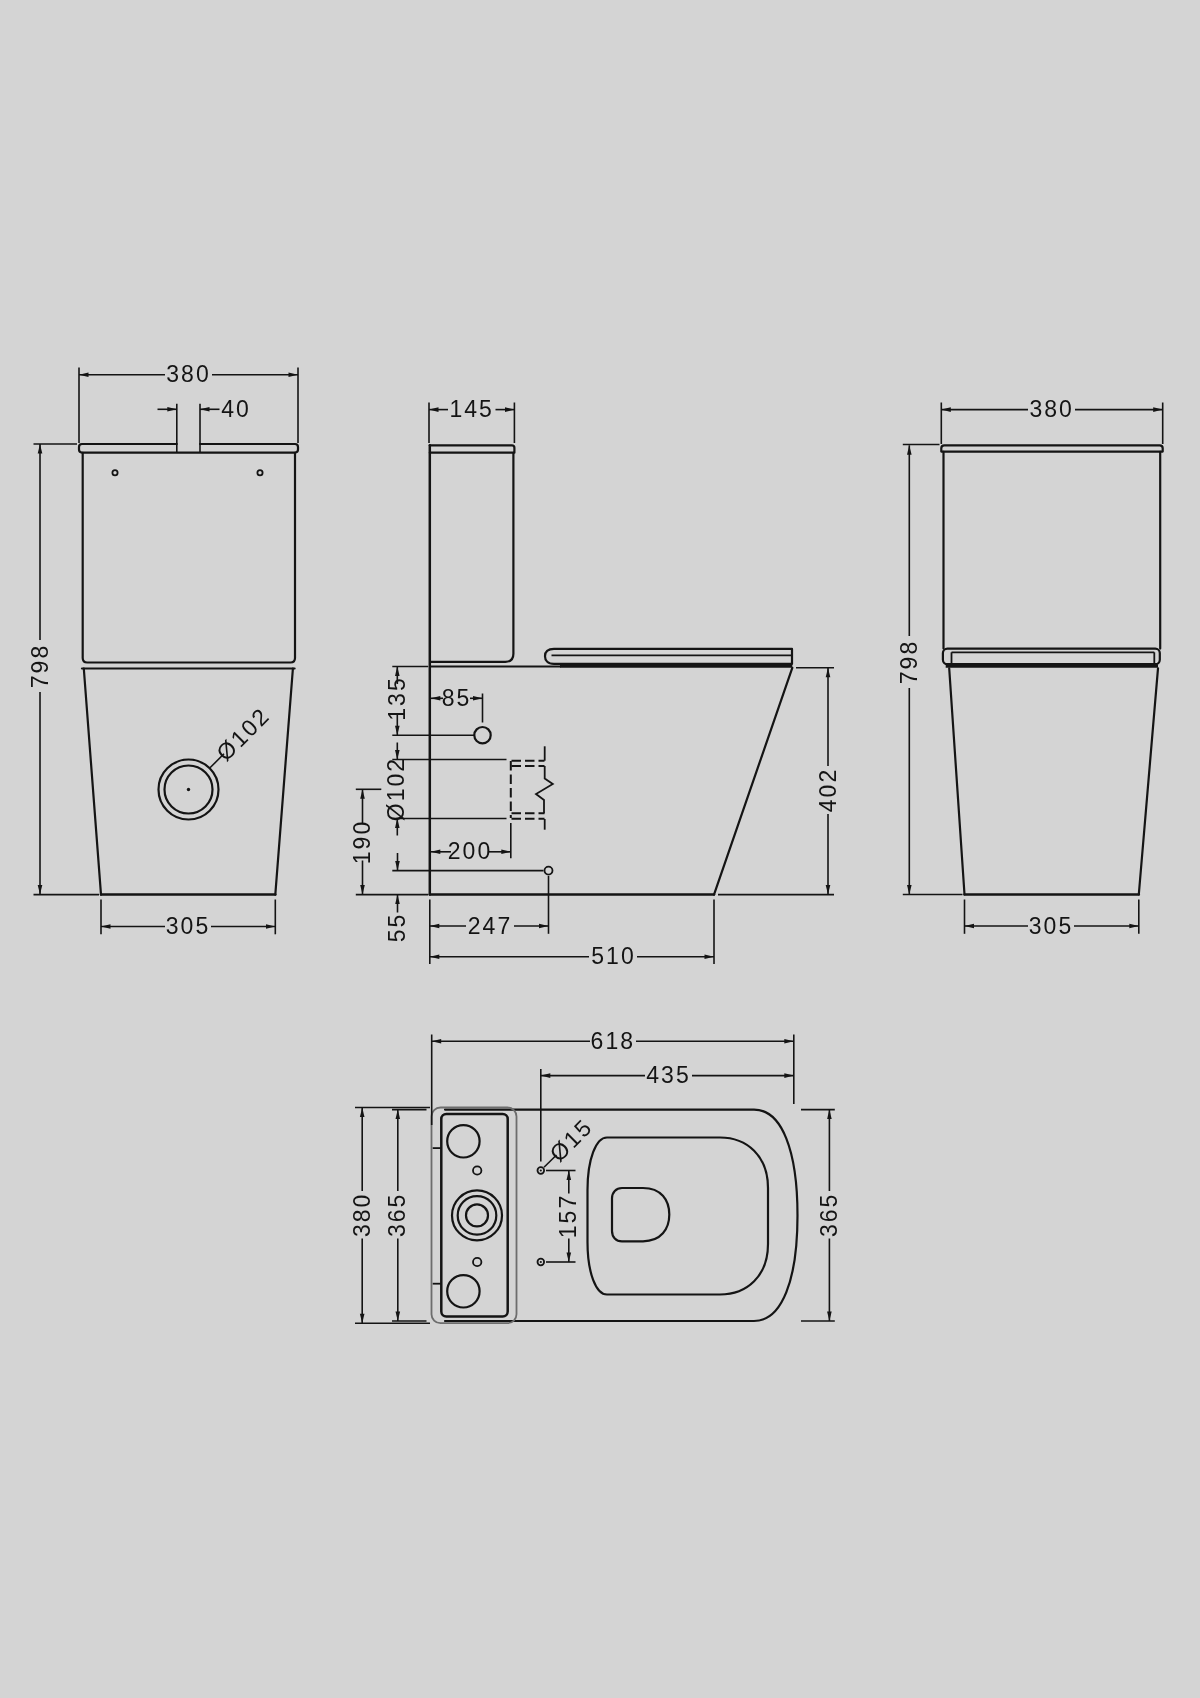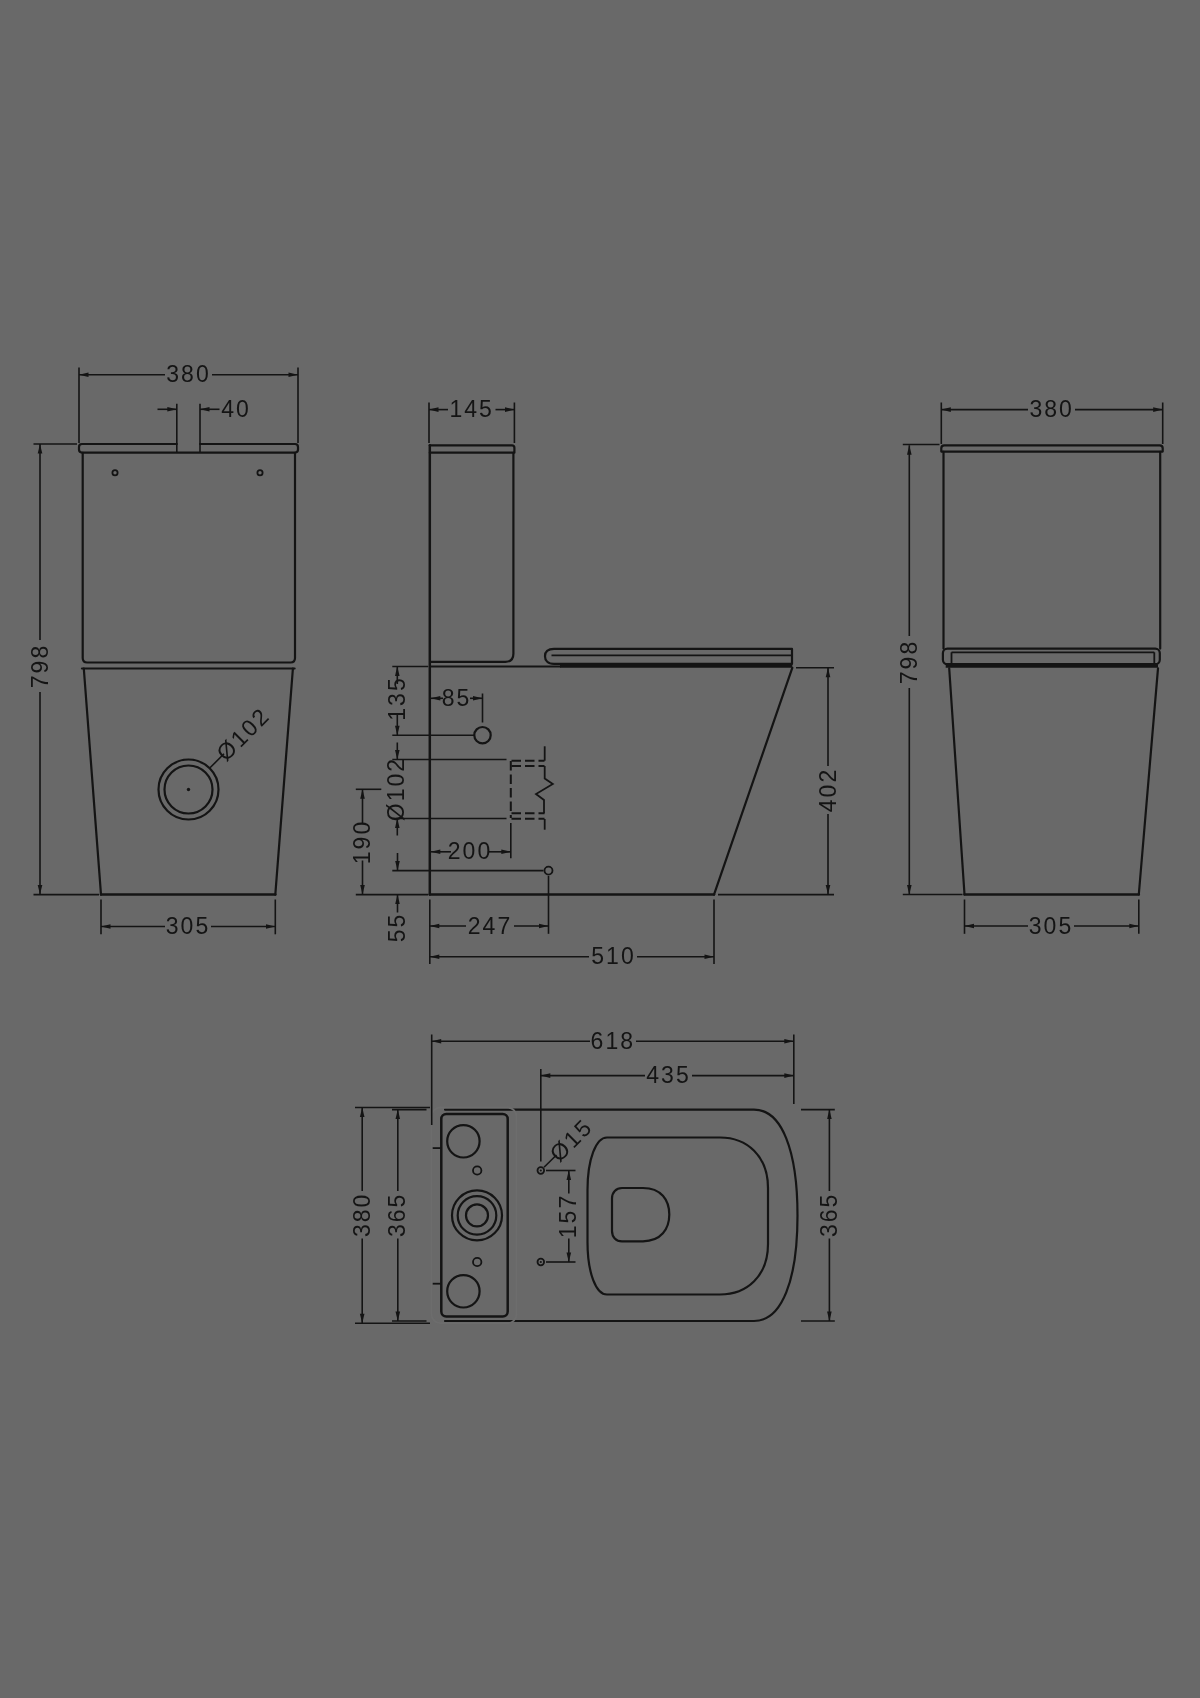--- a/index.html
+++ b/index.html
@@ -1,16 +1,16 @@
 <!DOCTYPE html>
 <html><head>
 <meta charset="utf-8">
 <style>
   html,body{margin:0;padding:0;background:#ffffff;}
-  .page{width:1200px;height:1698px;background:#a16207;position:relative;filter:grayscale(1);}
+  .page{width:1200px;height:1698px;background:#86efac;position:relative;filter:grayscale(1);}
   svg{display:block;}
   .ol{stroke:#141414;stroke-width:2.2;fill:none;stroke-linecap:round;}
   .ol24{stroke:#141414;stroke-width:2.5;fill:none;stroke-linecap:round;}
   .olthin{stroke:#141414;stroke-width:1.8;fill:none;}
   .olthick{stroke:#141414;stroke-width:3.1;fill:none;stroke-linecap:butt;}
   .gray{stroke:#6d6d6d;stroke-width:1.8;fill:none;}
   .dim{stroke:#141414;stroke-width:1.6;fill:none;stroke-linecap:butt;}
   .dsh{stroke:#141414;stroke-width:2;fill:none;stroke-dasharray:9.5 4;stroke-linecap:butt;}
   .dot{fill:#141414;stroke:none;}
   .dimtxt{font-family:"Liberation Sans","DejaVu Sans",sans-serif;font-size:23px;letter-spacing:2px;fill:#141414;text-anchor:middle;}

